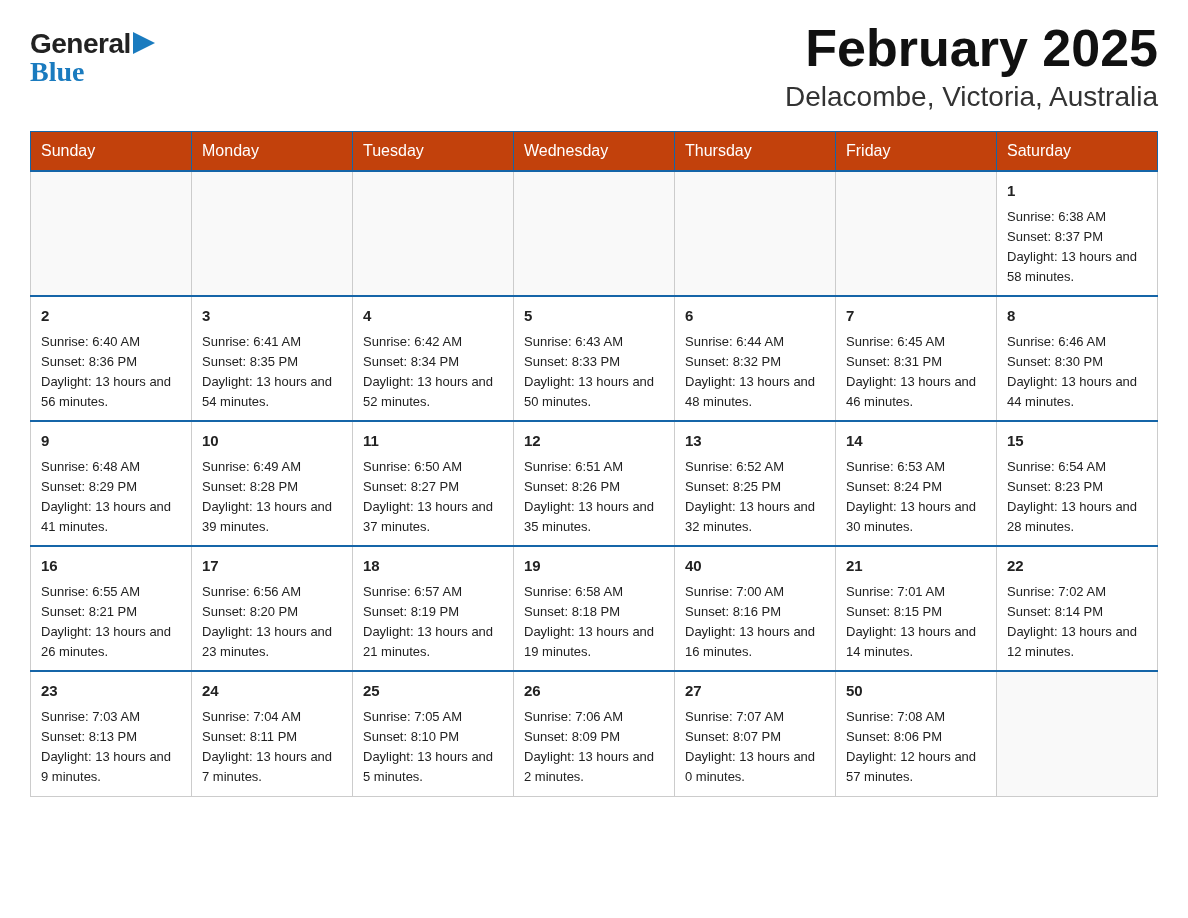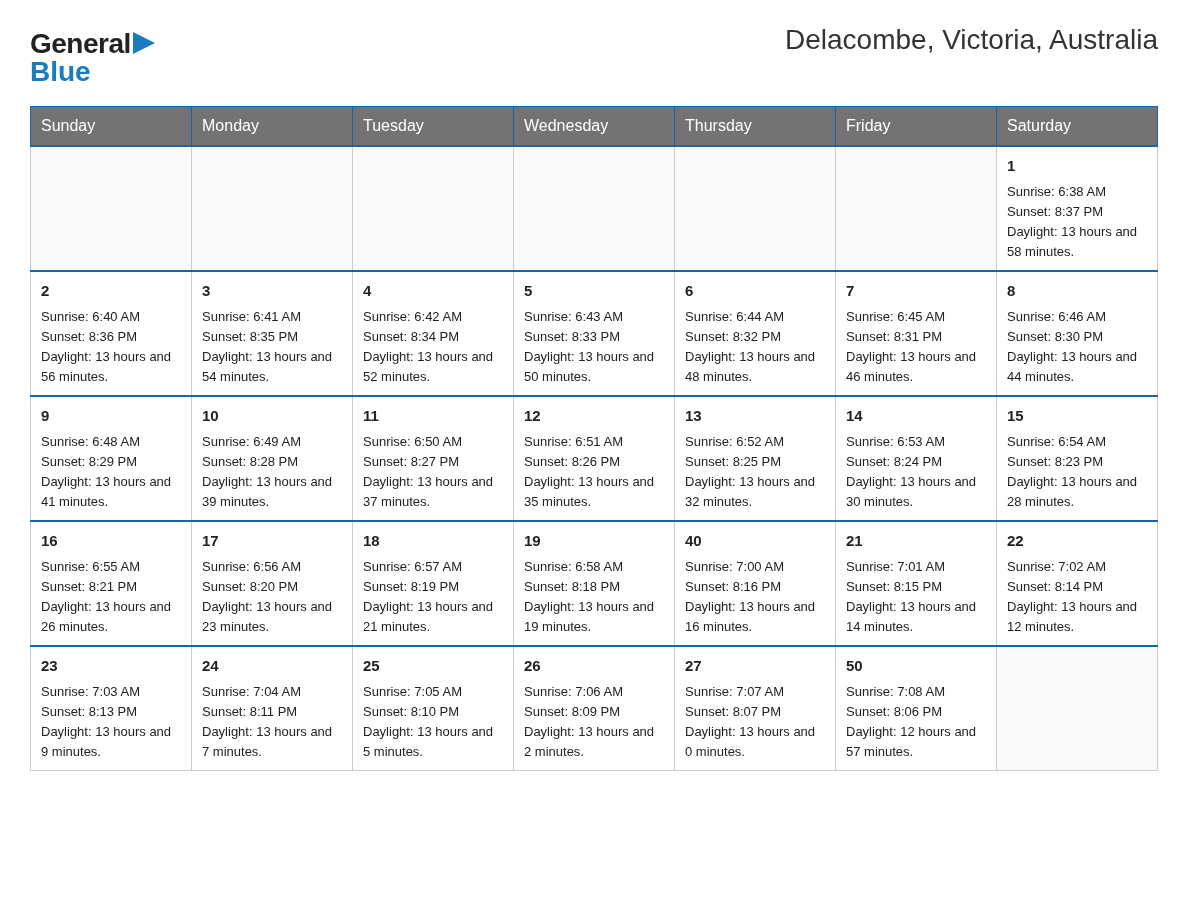--- a/index.html
+++ b/index.html
@@ -20,20 +20,21 @@
     .logo-general {
       font-size: 28px;
       font-weight: bold;
       color: #222;
       letter-spacing: -0.5px;
     }
     .logo-blue {
       font-size: 28px;
       font-weight: bold;
       color: #1a7bbf;
+      font-family: Liberation Serif, serif;
     }
     .logo-wrapper {
       display: flex;
       flex-direction: column;
       align-items: flex-start;
       margin-top: 8px;
     }
     .logo-top {
       display: flex;
       align-items: center;
@@ -57,21 +58,21 @@
       font-weight: normal;
       color: #333;
       margin-top: 4px;
     }
     .calendar {
       width: 100%;
       border-collapse: collapse;
       border: 1px solid #b0bec5;
     }
     .calendar th {
-      background-color: #737373;
+      background-color: #c2410c;
       color: #fff;
       font-size: 16px;
       font-weight: normal;
       padding: 10px 10px;
       text-align: left;
       border: 1px solid #1565a8;
     }
     .calendar td {
       vertical-align: top;
       padding: 8px 10px;
@@ -109,20 +110,21 @@
       <span class="logo-general">General</span>
       <svg width="22" height="22" viewBox="0 0 22 22" style="margin-left:2px;margin-bottom:2px;">
         <polygon points="0,0 22,11 0,22" fill="#1a7bbf"></polygon>
       </svg>
     </div>
     <div class="logo-bottom">
       <span class="logo-blue">Blue</span>
     </div>
   </div>
   <div class="title-block">
+    <h1>February 2025</h1>
     <h2>Delacombe, Victoria, Australia</h2>
   </div>
 </div>
 
 <table class="calendar">
   <thead>
     <tr>
     <th>Sunday</th>
         <th>Monday</th>
         <th>Tuesday</th>

